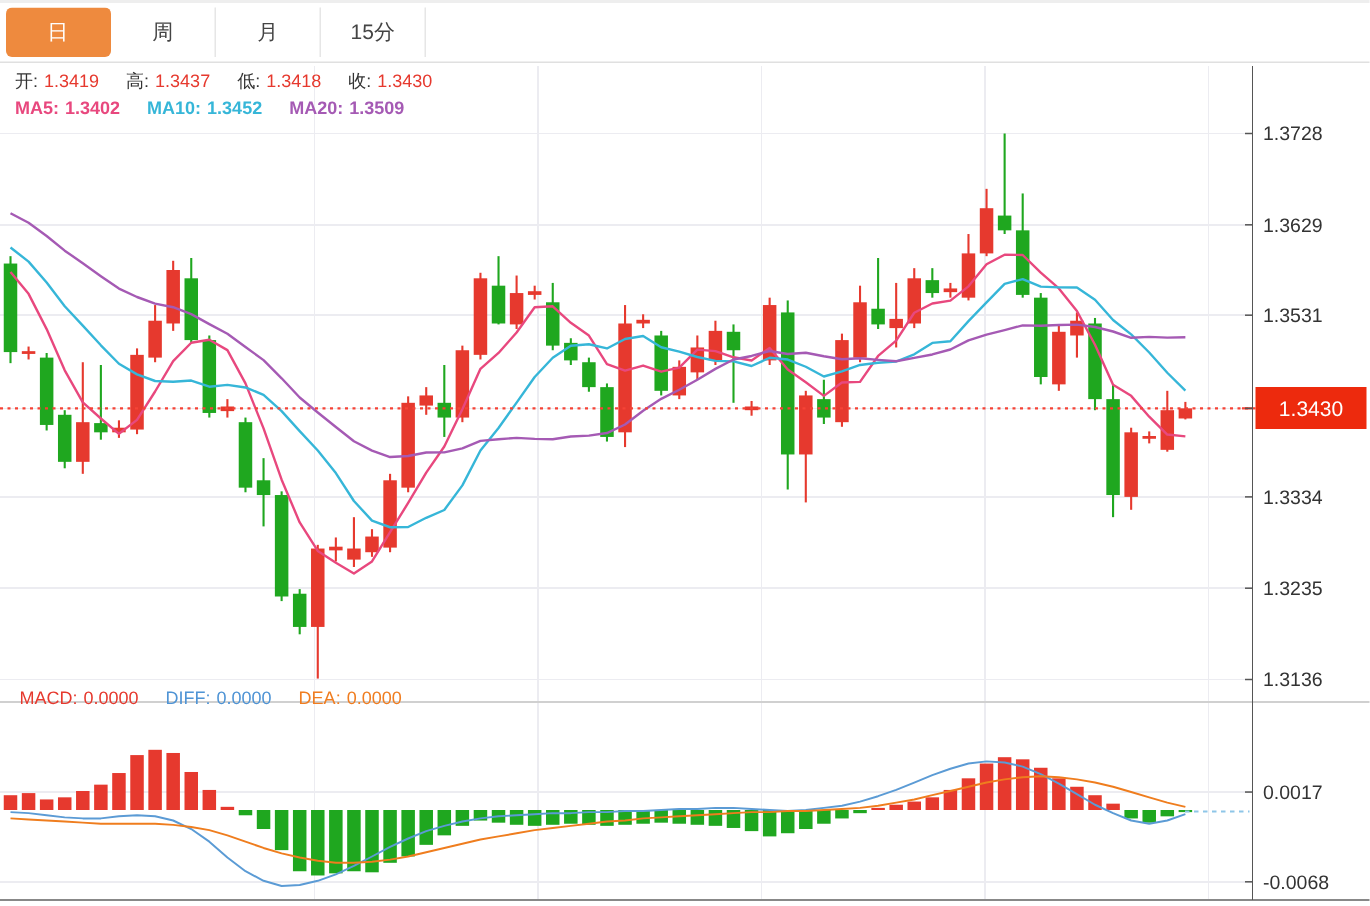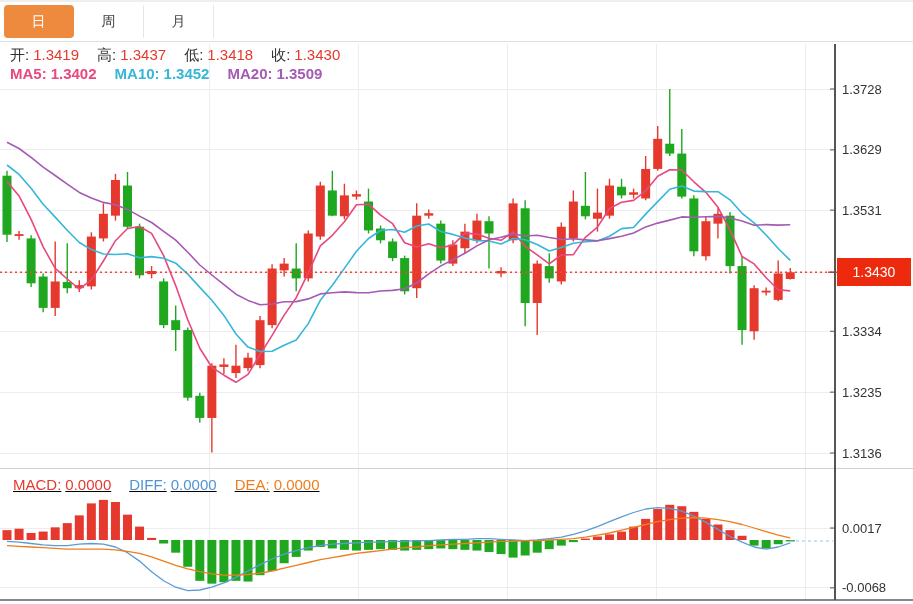--- a/index.html
+++ b/index.html
@@ -5,38 +5,39 @@
   html,body{margin:0;padding:0;background:#fff;}
   body{width:913px;height:604px;position:relative;overflow:hidden;
        font-family:"Liberation Sans","DejaVu Sans",sans-serif;}
   #chart-svg{position:absolute;left:0;top:0;}
   .tabbar{position:absolute;left:0;top:0;width:913px;height:42px;background:#fff;
           border-top:2px solid #eee;border-bottom:1px solid #e0e0e0;
           display:flex;align-items:center;padding-left:4px;box-sizing:border-box;z-index:5;}
   .tab{width:70px;height:33px;line-height:33px;text-align:center;font-size:14px;color:#444;
        border-right:1px solid #e6e6e6;cursor:pointer;box-sizing:border-box;}
   .tab.active{background:#ee8a3e;color:#fff;border-radius:4px;border-right:1px solid transparent;}
-  .legend{position:absolute;font-size:15px;z-index:4;white-space:nowrap;}
+  .legend{position:absolute;font-size:12px;z-index:4;white-space:nowrap;}
   .legend span{margin-right:4px;}
   .legend .grp{margin-right:14px;}
   #ohlc-legend{left:10px;top:46px;}
   #ma-legend{left:10px;top:65px;font-weight:bold;}
-  #macd-legend{left:13px;top:476px;text-decoration:underline;}
+  #macd-legend{left:13px;top:458px;}
   .price-badge{position:absolute;left:837px;top:258px;width:74px;height:28px;z-index:4;
                display:flex;align-items:center;justify-content:center;
                color:#fff;font-size:14px;}
   text{font-family:"Liberation Sans","DejaVu Sans",sans-serif;}
 </style>
 </head>
 <body>
 
 <div class="tabbar" id="tabbar">
     <div class="tab active">日</div>
     <div class="tab">周</div>
     <div class="tab">月</div>
+    <div class="tab">15分</div>
   </div>
 
 <svg id="chart-svg" width="913" height="604">
     <line x1="0" y1="89" x2="835" y2="89" stroke="#ececf1" stroke-width="1" shape-rendering="crispEdges"></line>
     <line x1="0" y1="149.87162162162184" x2="835" y2="149.87162162162184" stroke="#ececf1" stroke-width="1" shape-rendering="crispEdges"></line>
     <line x1="0" y1="210.12837837837884" x2="835" y2="210.12837837837884" stroke="#ececf1" stroke-width="1" shape-rendering="crispEdges"></line>
     <line x1="0" y1="272.22972972973025" x2="835" y2="272.22972972973025" stroke="#ececf1" stroke-width="1" shape-rendering="crispEdges"></line>
     <line x1="0" y1="331.2567567567577" x2="835" y2="331.2567567567577" stroke="#ececf1" stroke-width="1" shape-rendering="crispEdges"></line>
     <line x1="0" y1="392.1283783783795" x2="835" y2="392.1283783783795" stroke="#ececf1" stroke-width="1" shape-rendering="crispEdges"></line>
     <line x1="0" y1="453" x2="835" y2="453" stroke="#ececf1" stroke-width="1" shape-rendering="crispEdges"></line>

